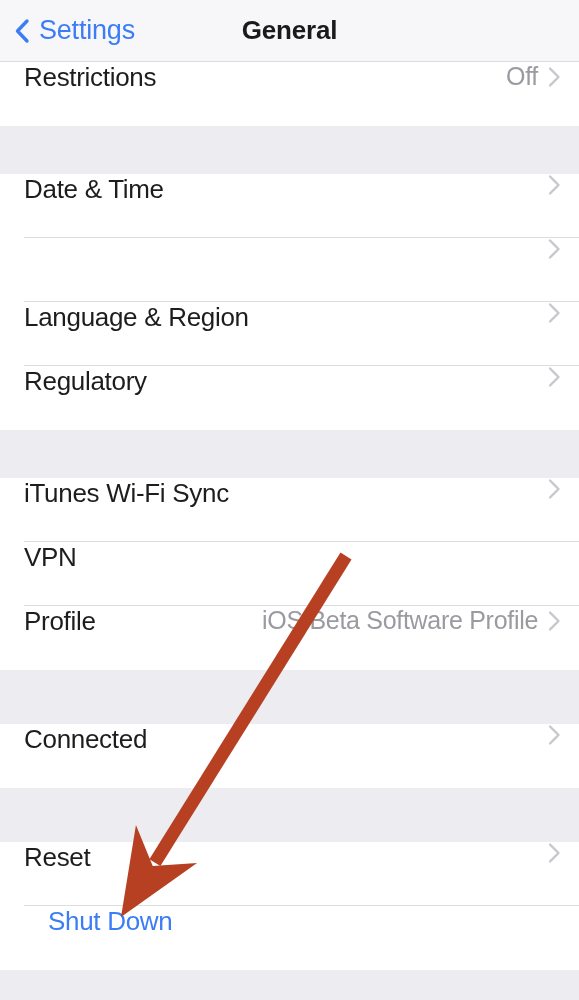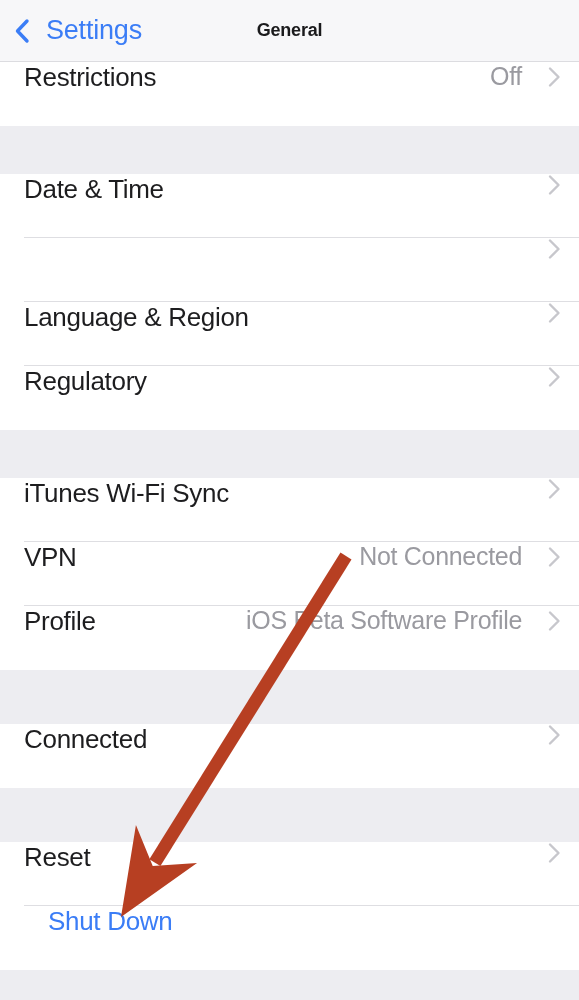--- a/index.html
+++ b/index.html
@@ -12,32 +12,32 @@
   }
   #screen { position:relative; width:579px; height:1000px; background:#EDEDF1; }
 
   
   .navbar {
     position:relative; height:62px; background:#F7F7F9;
     border-bottom:1px solid #DCDCE0;
     display:flex; align-items:center;
   }
   .back-btn {
-    display:flex; align-items:center; gap:16px;
+    display:flex; align-items:center; gap:9px;
     margin-left:14px; cursor:pointer; background:none; border:none; padding:0;
   }
   .back-chev { display:block; width:16px; height:26px; }
   .back-label {
     color:#3B7DF6; font-size:27px; letter-spacing:-0.2px;
     font-family:"Liberation Sans", sans-serif;
   }
   .nav-title {
     position:absolute; left:0; right:0; top:0; bottom:0;
     display:flex; align-items:center; justify-content:center;
-    font-size:18px; font-weight:bold; color:#1A1A1C;
+    font-size:26px; font-weight:bold; color:#1A1A1C;
     letter-spacing:-0.2px; pointer-events:none;
   }
 
   
   .list { position:relative; }
   .group { background:#FFFFFF; }
   .gap { height:54px; background:#EDEDF1; }
   .gap.short { height:48px; }
 
   .row {
@@ -51,21 +51,21 @@
   }
   .row.last::after { display:none; }
 
   .row-label {
     font-size:26px; color:#1D1D1F; letter-spacing:-0.3px;
     font-family:"Liberation Sans", sans-serif;
   }
   .row-label.link { color:#3B7DF6;margin-left:24px; }
 
   .row-right {
-    margin-left:auto; display:flex; align-items:center; gap:26px;
+    margin-left:auto; display:flex; align-items:center; gap:10px;
   }
   .row-value {
     font-size:25px; color:#9A9AA0; letter-spacing:-0.3px;
     font-family:"Liberation Sans", sans-serif; white-space:nowrap;
   }
   .chev { display:block; width:13px; height:22px; flex:0 0 auto; }
   .chev-spacer { width:13px; height:22px; }
 
   
   .annotation {
@@ -141,26 +141,20 @@
         <div class="row">
           <span class="row-label">iTunes Wi-Fi Sync</span>
           <div class="row-right">
             <span class="chev"><svg viewBox="0 0 13 22" width="13" height="22">
                 <polyline points="2,2.5 10.5,11 2,19.5" fill="none" stroke="#C7C7CC" stroke-width="2.4" stroke-linecap="round" stroke-linejoin="round"></polyline>
               </svg></span>
           </div>
         </div>
         <div class="row">
           <span class="row-label">VPN</span>
-          <div class="row-right">
-            <span class="row-value">Not Connected</span>
-            <span class="chev"><svg viewBox="0 0 13 22" width="13" height="22">
-                <polyline points="2,2.5 10.5,11 2,19.5" fill="none" stroke="#C7C7CC" stroke-width="2.4" stroke-linecap="round" stroke-linejoin="round"></polyline>
-              </svg></span>
-          </div>
         </div>
         <div class="row last">
           <span class="row-label">Profile</span>
           <div class="row-right">
             <span class="row-value">iOS Beta Software Profile</span>
             <span class="chev"><svg viewBox="0 0 13 22" width="13" height="22">
                 <polyline points="2,2.5 10.5,11 2,19.5" fill="none" stroke="#C7C7CC" stroke-width="2.4" stroke-linecap="round" stroke-linejoin="round"></polyline>
               </svg></span>
           </div>
         </div>

